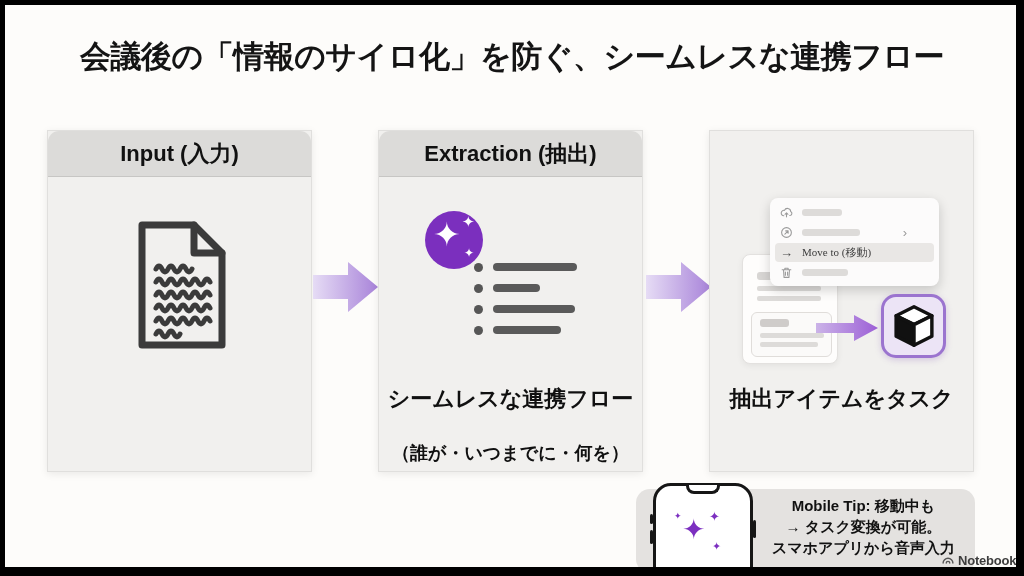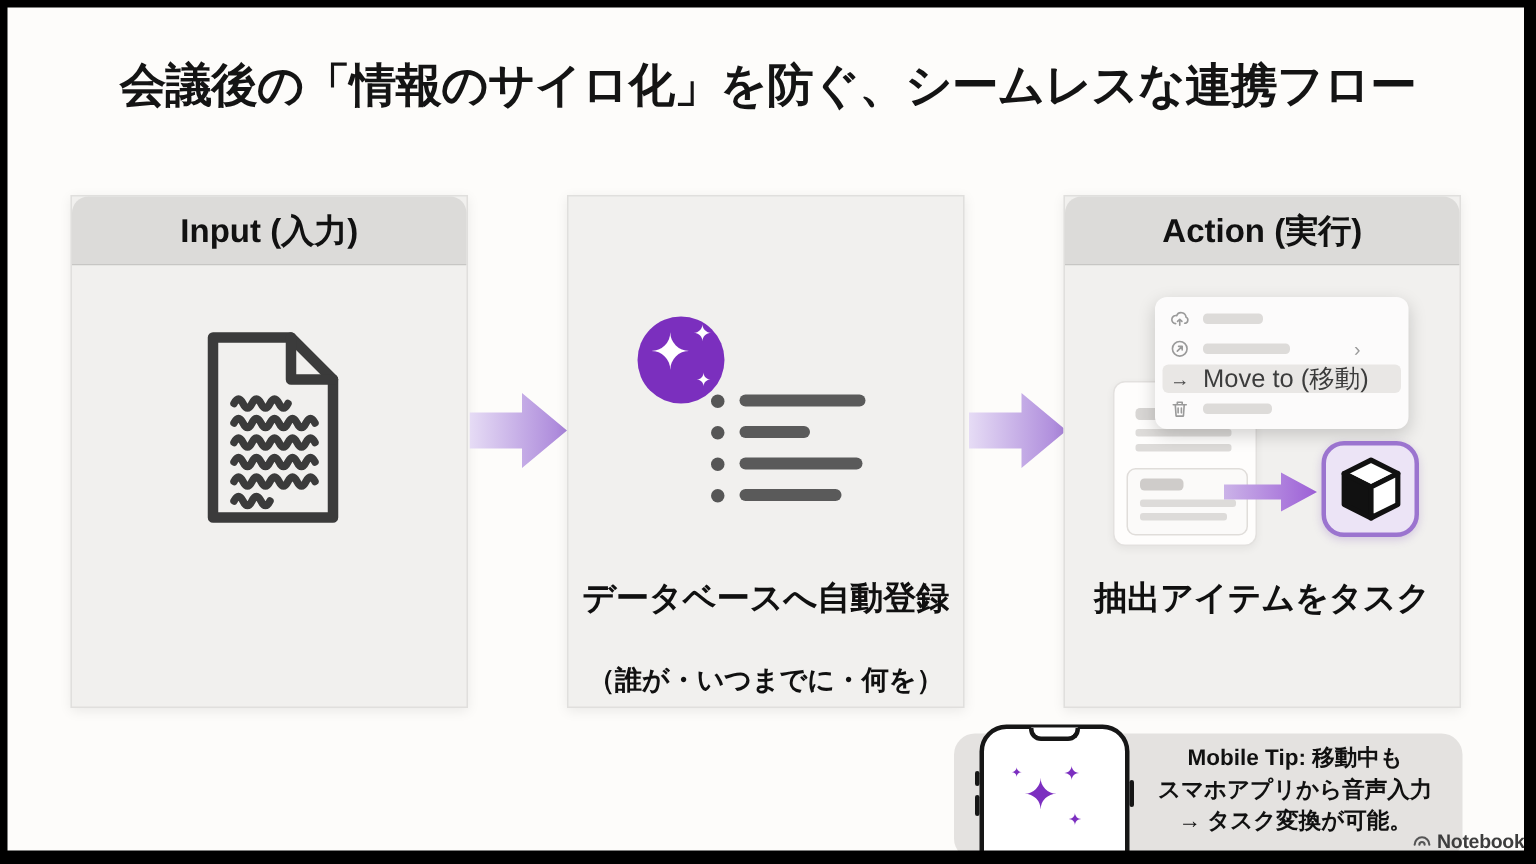--- a/index.html
+++ b/index.html
@@ -75,21 +75,21 @@
     background:#fcfbfb;border-radius:8px;box-shadow:0 4px 12px rgba(0,0,0,0.18);
     display:flex;flex-direction:column;justify-content:space-around;padding:4px 0;
     box-sizing:border-box;z-index:5;
   }
   .menu-row{display:flex;align-items:center;gap:9px;padding:0 10px;height:19px;}
   .menu-row.hl{background:#e9e7e5;border-radius:4px;margin:0 5px;padding:0 5px;}
   .menu-row .mi{flex:0 0 auto;display:flex;align-items:center;color:#9a9a9a;}
   .menu-row .mbar{height:7px;border-radius:3px;background:#dddbd9;}
   .menu-row .chev{margin-left:auto;margin-right:22px;color:#9a9a9a;font-size:13px;line-height:1;}
   .menu-row .marrow{color:#4a4a4a;font-size:13px;line-height:1;}
-  .menu-row .mlabel{font-size:17px;color:#3c3c3c;}
+  .menu-row .mlabel{font-size:11px;color:#3c3c3c;font-family:Liberation Serif, serif;}
   .mini-arrow{position:absolute;left:106px;top:182px;z-index:4;}
   .cube-tile{
     position:absolute;left:171px;top:163px;width:65px;height:64px;border-radius:15px;
     background:#ece4f6;border:3px solid #9b74cf;box-sizing:border-box;
     box-shadow:0 2px 6px rgba(124,78,180,0.25);
     display:flex;align-items:center;justify-content:center;z-index:5;
   }
 
   
   .tip-box{
@@ -157,45 +157,45 @@
       <path d="M28,115 Q31,109 34,115 T40,115 T46,115 T52,115"></path>
     </g>
   </svg>
 </div>
 
 <svg class="flow-arrow a1" viewBox="0 0 66 52">
   <polygon points="0,14 35,14 35,1 65,26 35,51 35,38 0,38" fill="url(#agrad)"></polygon>
 </svg>
 
 <div class="card c2">
+  <div class="card-header">Extraction (抽出)</div>
   <div class="spark-circle">
     <span class="spark big">✦</span>
     <span class="spark s1">✦</span>
     <span class="spark s2">✦</span>
   </div>
   <div class="li-dot" style="top:132px;"></div>
   <div class="li-line" style="top:132px;width:84px;"></div>
   <div class="li-dot" style="top:153px;"></div>
   <div class="li-line" style="top:153px;width:47px;"></div>
   <div class="li-dot" style="top:174px;"></div>
   <div class="li-line" style="top:174px;width:82px;"></div>
   <div class="li-dot" style="top:195px;"></div>
   <div class="li-line" style="top:195px;width:68px;"></div>
   <div class="caption cap-main">
-    <span class="ln">データベースへ自動登録</span>
+    <span class="ln">シームレスな連携フロー</span>
   </div>
   <div class="caption cap-sub">（誰が・いつまでに・何を）</div>
 </div>
 
 <svg class="flow-arrow a2" viewBox="0 0 66 52">
   <polygon points="0,14 35,14 35,1 65,26 35,51 35,38 0,38" fill="url(#agrad)"></polygon>
 </svg>
 
 <div class="card c3">
-  <div class="card-header">Action (実行)</div>
 
   <div class="mock-doc">
     <div class="ph-bar" style="left:14px;top:17px;width:30px;height:8px;"></div>
     <div class="ph-line" style="left:14px;top:31px;width:64px;height:5px;"></div>
     <div class="ph-line" style="left:14px;top:41px;width:64px;height:5px;"></div>
     <div class="mock-inner">
       <div class="ph-bar" style="left:8px;top:6px;width:29px;height:8px;background:#cfccca;"></div>
       <div class="ph-line" style="left:8px;top:20px;width:64px;height:5px;"></div>
       <div class="ph-line" style="left:8px;top:29px;width:58px;height:5px;"></div>
     </div>
@@ -260,22 +260,22 @@
   <div class="side-btn" style="left:-6px;top:28px;width:3px;height:10px;"></div>
   <div class="side-btn" style="left:-6px;top:44px;width:3px;height:14px;"></div>
   <div class="side-btn" style="right:-6px;top:34px;width:3px;height:18px;"></div>
   <span class="spark p-big">✦</span>
   <span class="spark p-s1">✦</span>
   <span class="spark p-s2">✦</span>
   <span class="spark p-s3">✦</span>
 </div>
 <div class="tip-text">
   <span class="ln">Mobile Tip: 移動中も</span>
+  <span class="ln">→ タスク変換が可能。</span>
   <span class="ln">スマホアプリから音声入力</span>
-  <span class="ln">→ タスク変換が可能。</span>
 </div>
 
 <div class="brand">
   <svg width="14" height="14" viewBox="0 0 20 20">
     <g fill="none" stroke="#555" stroke-width="2" stroke-linecap="round">
       <path d="M3 13a7 7 0 0 1 14 0"></path>
       <path d="M7.5 13a2.5 2.5 0 0 1 5 0"></path>
     </g>
   </svg>
   <span class="brand-name">NotebookLM</span>

